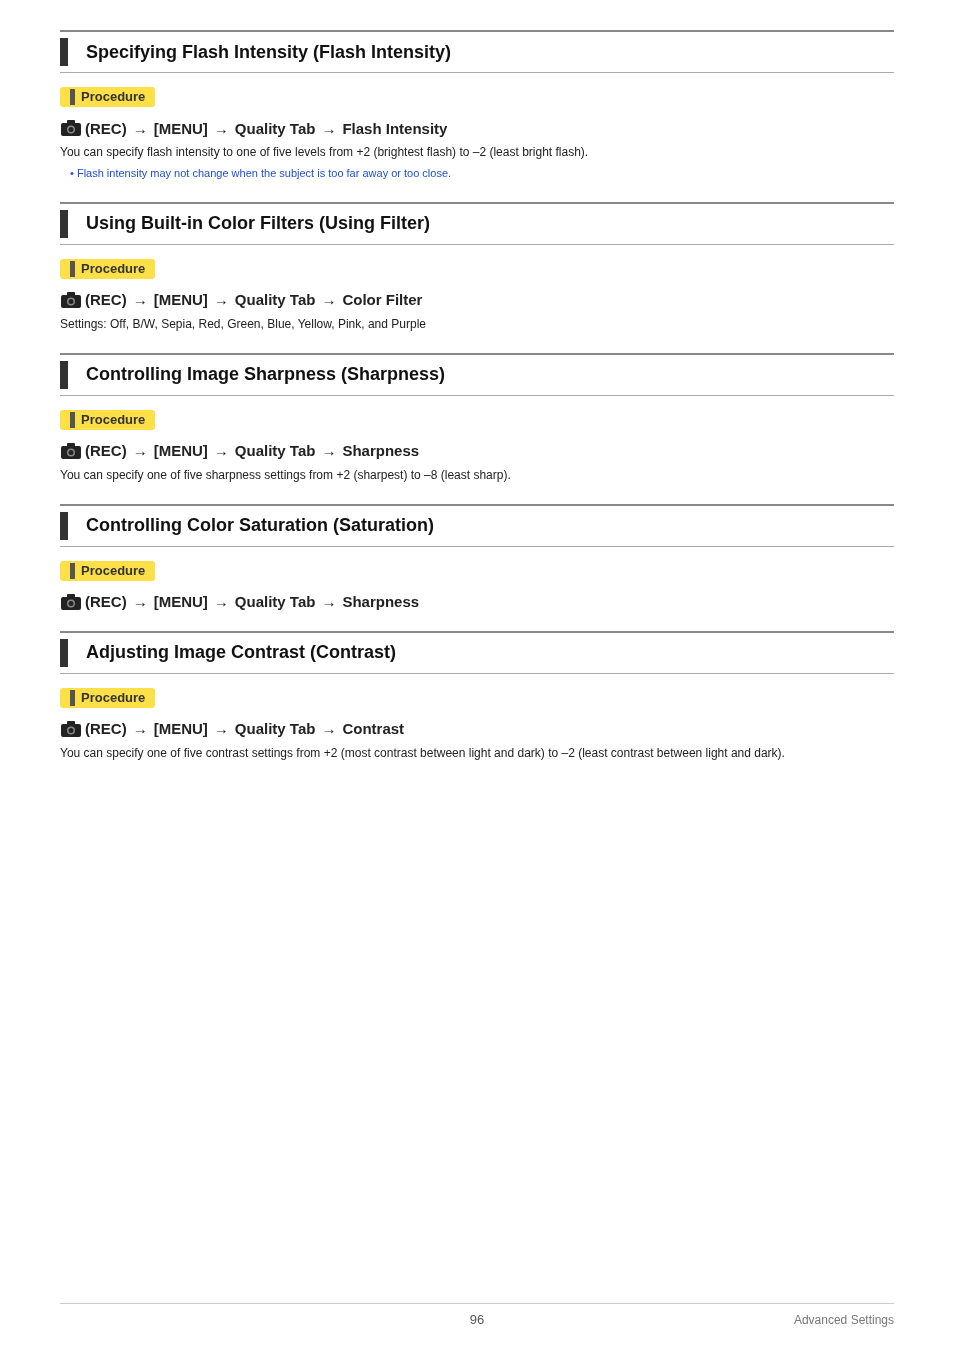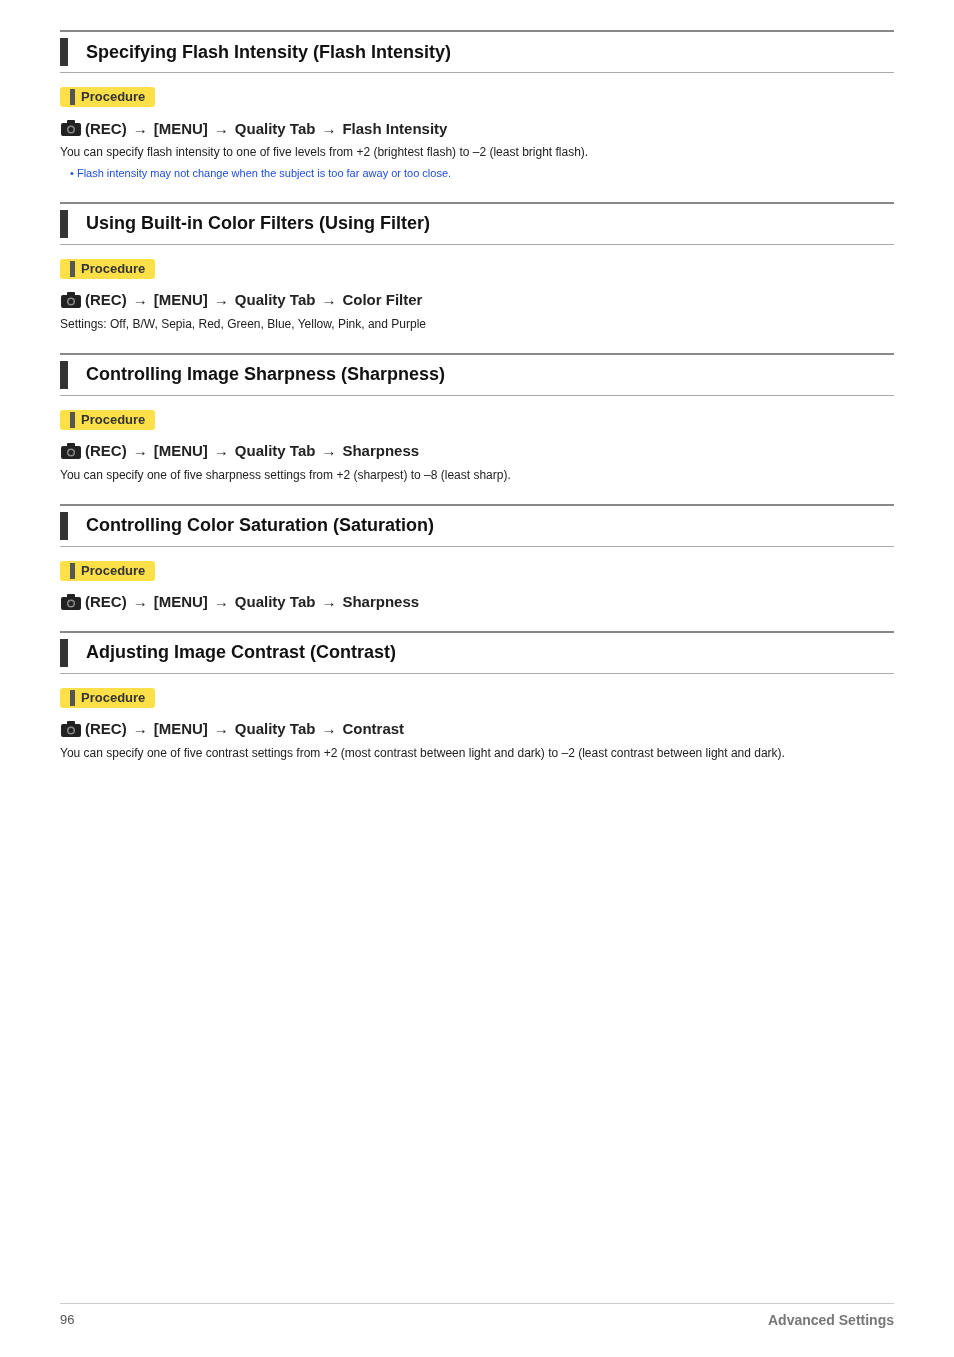--- a/index.html
+++ b/index.html
@@ -96,34 +96,34 @@
       margin-left: 10px;
       color: #1d4ed8;
     }
 
     .footer {
       position: absolute;
       bottom: 30px;
       left: 0;
       right: 0;
       display: flex;
+      justify-content: center;
       align-items: center;
       font-size: 13px;
       color: #555;
       border-top: 1px solid #ccc;
       padding-top: 8px;
       margin: 0 60px;
     }
 
     .footer-right {
       position: absolute;
       right: 0;
-      font-size: 14px;
+      font-size: 12px;
       color: #777;
-      font-weight: bold;
     }
   </style>
 </head>
 <body>
 
 <div id="content">
     <div class="section"><div class="section-title">
         <span class="section-title-bar"></span>
         <h2>Specifying Flash Intensity (Flash Intensity)</h2>
       </div><div class="procedure-badge">

